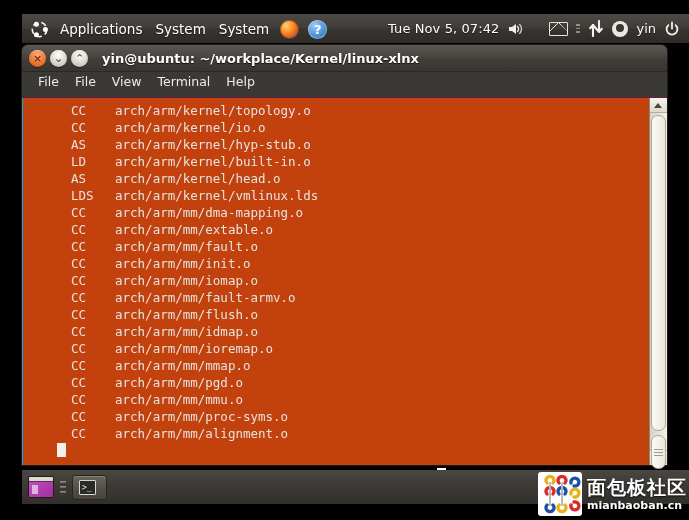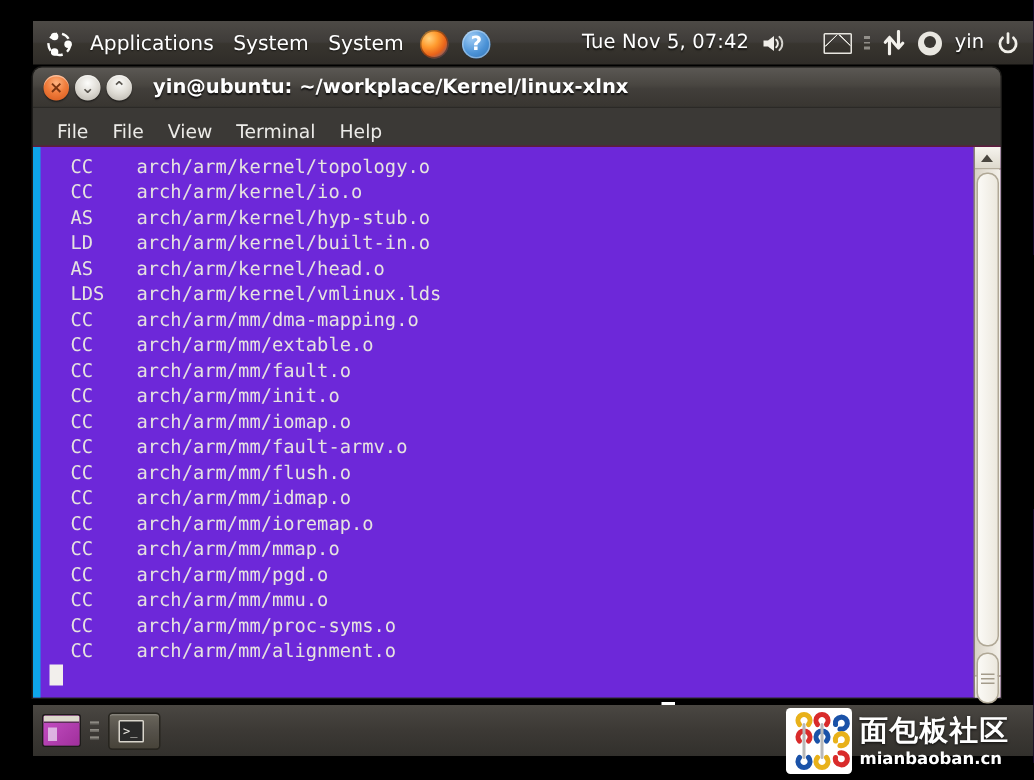--- a/index.html
+++ b/index.html
@@ -62,29 +62,29 @@
   .wbtn{ width:17px; height:17px; border-radius:50%; margin-right:4px; position:relative;
          box-shadow:0 1px 1px rgba(0,0,0,.45), inset 0 1px 0 rgba(255,255,255,.45); }
   .wbtn.close{ background:radial-gradient(circle at 50% 32%, #ffb380 0%, #f07d3c 45%, #d4561a 100%); }
   .wbtn.min,.wbtn.max{ background:radial-gradient(circle at 50% 32%, #fdfdfb 0%, #dedbd4 50%, #b3afa7 100%); }
   .wbtn span{ position:absolute; inset:0; display:block; color:#5a5650; font-size:11px; line-height:17px; text-align:center; font-weight:bold; }
   .wbtn.close span{ color:#7a3410; }
   .wtitle{ color:#fff; font-size:13px; font-weight:bold; margin-left:10px;
            text-shadow:0 1px 1px rgba(0,0,0,.75); font-family:"DejaVu Sans", sans-serif; }
 
   #menubar{
-    height:26px; background:#3b3936; display:flex; align-items:flex-end; gap:0px; padding-left:8px;
+    height:26px; background:#3b3936; display:flex; align-items:flex-start; gap:0px; padding-left:8px;
     border-bottom:1px solid #601b40;
   }
   .mi{ color:#ecebe8; font-size:12.5px; padding:2px 8px; font-family:"DejaVu Sans", sans-serif; }
 
   #term-body{
     position:relative; height:calc(420px - 27px - 26px);
-    background:#6d28d9; display:flex;
-    border-left:5px solid #0ea5e9; border-right:1px solid #6a3152;
+    background:#c2410c; display:flex;
+    border-left:1px solid #0ea5e9; border-right:1px solid #6a3152;padding-left:28px;
   }
   #term-text{
     flex:1; padding:4px 0 0 6px; overflow:hidden;
     font-family:"DejaVu Sans Mono", monospace; font-size:12.5px; line-height:17px;
     color:#e6e3e0; white-space:pre;
   }
   .tline{ height:17px; }
   .tl-tag{ display:inline-block; width:58px; padding-left:14px; }
   .cursor-block{ display:inline-block; width:9px; height:14px; background:#f2efec; vertical-align:-2px; }
 
@@ -139,21 +139,21 @@
     border-radius:3px; border:1px solid #27251f;
     background:linear-gradient(to bottom,#6a665c 0%,#55514a 50%,#474339 100%);
     box-shadow:inset 0 1px 0 rgba(255,255,255,.18);
     color:#fff; font-size:12px; max-width:210px;
   }
   .termicon{ width:17px; height:15px; background:#2a2a2a; border:1px solid #d9d5cc; border-radius:1px;
      color:#e9e6e0; font-size:8px; font-family:"DejaVu Sans Mono",monospace; line-height:13px; padding-left:2px; }
   .task-label{ overflow:hidden; text-overflow:ellipsis; white-space:nowrap; text-shadow:0 1px 1px rgba(0,0,0,.7); }
 
   
-  #watermark{ position:absolute; right:16px; bottom:4px; display:flex; align-items:center; gap:5px;justify-content:space-between; }
+  #watermark{ position:absolute; right:2px; bottom:4px; display:flex; align-items:center; gap:5px;justify-content:space-between; }
   .wm-logo{ width:44px; height:44px; background:#ffffff; border-radius:3px; position:relative; }
   .wm-text{ display:flex; flex-direction:column; line-height:1; }
   .wm-cn{ color:#ffffff; font-size:19px; font-weight:bold; letter-spacing:1px;
           font-family:"DejaVu Sans", sans-serif; text-shadow:0 1px 2px rgba(0,0,0,.8); }
   .wm-en{ color:#ffffff; font-size:11px; font-weight:bold; margin-top:3px;
           font-family:"DejaVu Sans", sans-serif; }
 </style>
 </head>
 <body>
 

